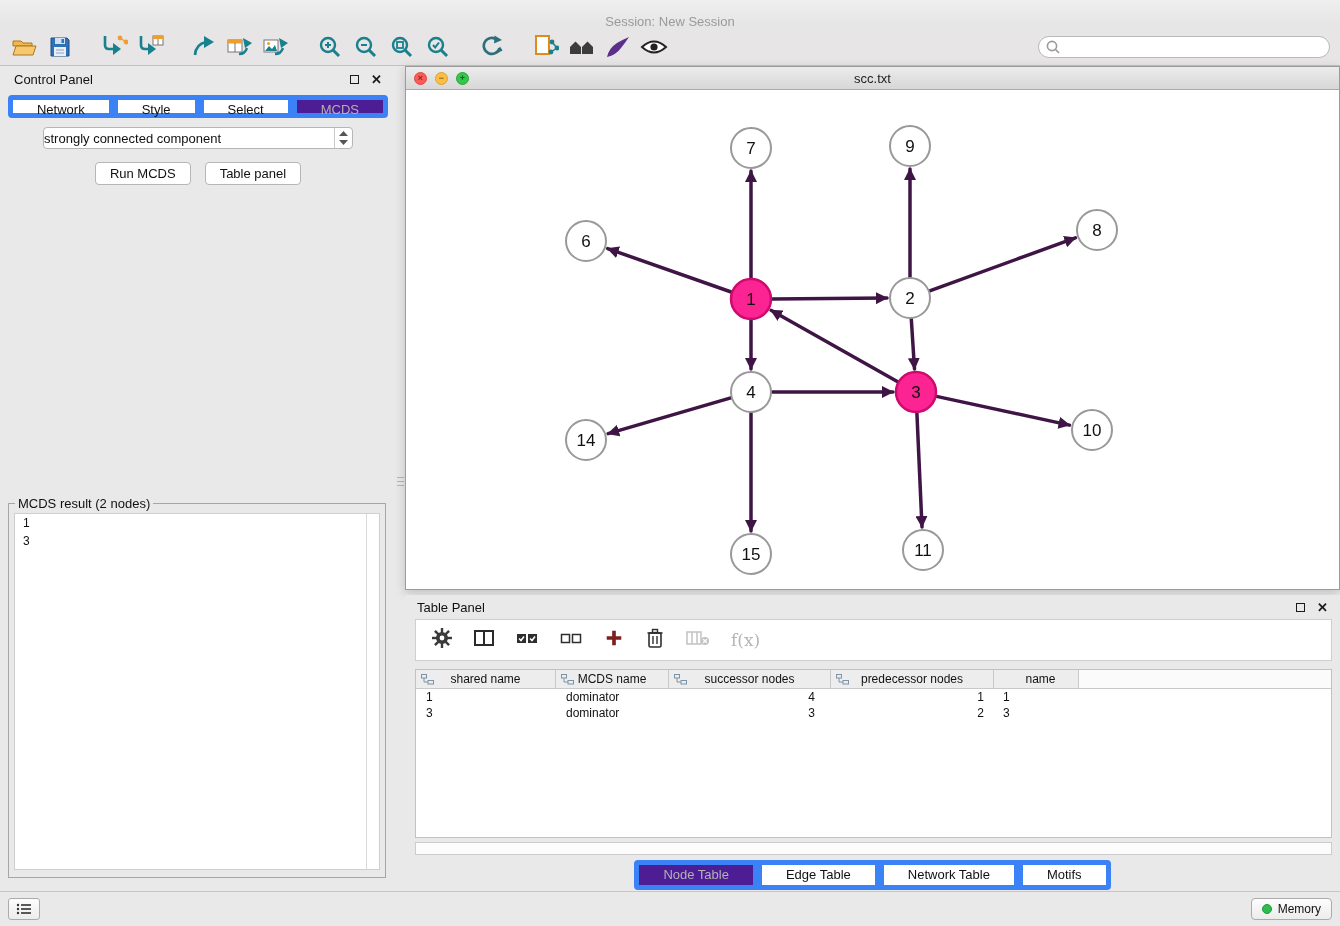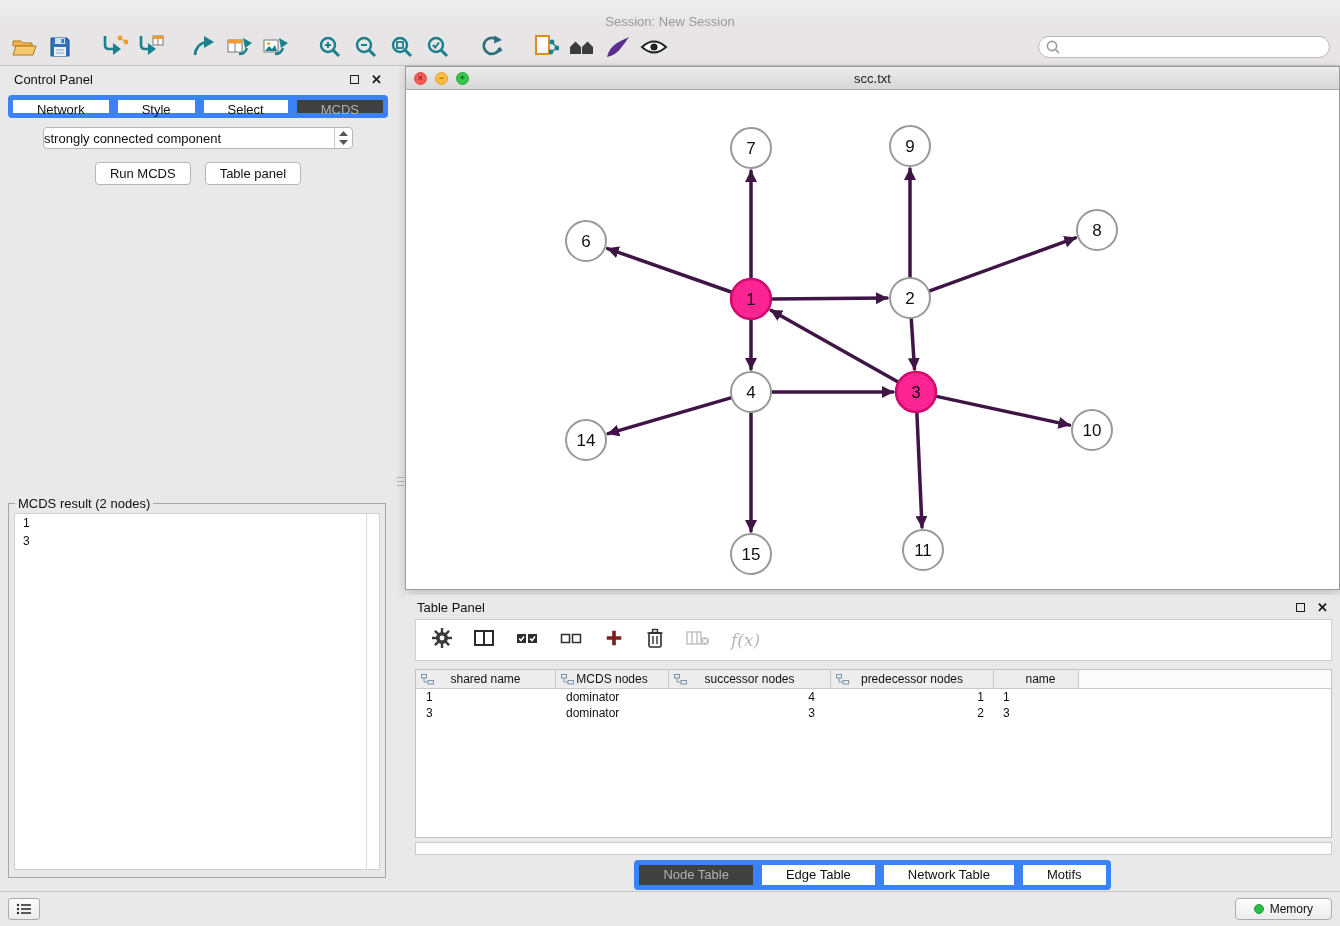--- a/index.html
+++ b/index.html
@@ -27,21 +27,21 @@
   
   .control-panel { position:absolute; left:0; top:66px; width:396px; bottom:35px; background:#e9e9e9; }
   .cp-header { height:26px; display:flex; align-items:center; padding:0 14px; font-size:13px; }
   .hdr-icons { margin-left:auto; display:flex; align-items:center; gap:12px; }
   .float-icon { width:9px; height:9px; border:1.5px solid #1a1a1a; display:inline-block; }
   .close-glyph { font-size:13px; font-weight:bold; color:#1a1a1a; line-height:1; }
   .tabs { display:flex; justify-content:center; padding-top:3px; height:26px; }
   .tab { background:#ffffff; border:5px solid #3b82f6; padding:2px 24px 3px; font-size:13px; margin-left:-1px; color:#111; }
   .tab:first-child { border-radius:4px 0 0 4px; margin-left:0; }
   .tab:last-child { border-radius:0 4px 4px 0; }
-  .tab.active { background:#404040; color:#b2b2b2; }
+  .tab.active { background:#4c1d95; color:#b2b2b2; }
   .cp-body { position:absolute; top:52px; left:0; right:0; bottom:0; }
   .opt-label { text-align:center; margin-top:24px; font-size:13px; }
   .dropdown { width:310px; height:22px; margin:9px auto 0; background:#ffffff;
     border:1px solid #b6b6b6; border-radius:4px; display:flex; align-items:stretch; }
   .dropdown .val { flex:1; font-size:13px; display:flex; align-items:center; }
   .dropdown .stepper { width:18px; border-left:1px solid #c9c9c9; display:flex; align-items:center; justify-content:center; }
   .btn-row { display:flex; justify-content:center; gap:14px; margin-top:13px; }
   .btn { background:#ffffff; border:1px solid #b6b6b6; border-radius:4px; padding:3px 14px; font-size:13px; color:#111; }
   fieldset.result { position:absolute; left:8px; right:10px; bottom:13px; height:382px;
     border:1px solid #a6a6a6; background:#e9e9e9; }
@@ -66,41 +66,41 @@
 
   
   .vgrip { position:absolute; left:397px; top:468px; width:7px; height:26px; display:flex; flex-direction:column; justify-content:center; gap:3px; }
   .vgrip div { height:1px; background:#b5b5b5; }
 
   
   .table-panel { position:absolute; left:405px; top:595px; width:935px; bottom:35px; background:#e9e9e9; }
   .tp-header { height:24px; display:flex; align-items:center; padding:0 12px; font-size:13px;gap:40px; }
   .tp-toolbar { margin:0 8px 0 10px; height:42px; background:#ffffff; border:1px solid #cfcfcf;
     display:flex; align-items:center; gap:21px; padding-left:16px; }
-  .fx { font-family:"DejaVu Serif", serif; font-style:italic; font-size:17px; color:#b5b5b5; }
+  .fx { font-family:"DejaVu Serif", serif; font-size:17px; color:#b5b5b5; }
   .tp-table { margin:8px 8px 0 10px; background:#ffffff; border:1px solid #c2c2c2; height:169px; overflow:hidden; }
   .thead { display:flex; height:19px; font-size:12px; }
   .hcell { position:relative; display:flex; align-items:center; justify-content:center;
     border-right:1px solid #c9c9c9; border-bottom:1px solid #c9c9c9; background:#ededed; }
   .hcell .mini { position:absolute; left:5px; top:4px; }
   .hfill { flex:1; border-bottom:1px solid #c9c9c9; background:#fbfbfb; }
   .trow { display:flex; height:16px; font-size:12px; align-items:center; }
   .tcell { overflow:hidden; white-space:nowrap; padding-left:10px; }
   .c0 { width:140px; } .c1 { width:113px; } .c2 { width:162px; } .c3 { width:163px; } .c4 { width:85px; padding-left:9px; }
   .a-right { text-align:right; padding-left:0; }
   .c2.a-right { padding-right:16px; } .c3.a-right { padding-right:10px; }
   .hscroll { margin:4px 8px 0 10px; height:13px; background:#fcfcfc; border:1px solid #cccccc; }
   .tp-tabs { display:flex; justify-content:center; margin-top:5px; }
 
   
   .statusbar { position:absolute; left:0; right:0; bottom:0; height:35px; background:#e9e9e9; border-top:1px solid #c6c6c6; }
   .sb-left { position:absolute; left:8px; top:6px; width:32px; height:22px; border:1px solid #ababab; border-radius:3px;
     background:linear-gradient(#fdfdfd,#ececec); display:flex; align-items:center; justify-content:center; }
   .sb-mem { position:absolute; right:8px; top:6px; height:22px; border:1px solid #ababab; border-radius:4px;
-    background:linear-gradient(#fdfdfd,#ececec); display:flex; align-items:center; gap:6px; padding:0 18px; font-size:12px; }
+    background:linear-gradient(#fdfdfd,#ececec); display:flex; align-items:center; gap:6px; padding:0 10px; font-size:12px; }
   .dot { width:10px; height:10px; border-radius:50%; background:#2ebd4d; border:1px solid #219a3c; }
 </style>
 </head>
 <body>
 
 <div class="app">
 
   <div class="titlebar">
     <span>Session: New Session</span>
   </div>
@@ -441,21 +441,21 @@
             <path d="M3 4 v4 h4" fill="none" stroke="#7d93a8"></path>
           </svg>
           <span>shared name</span>
         </div>
         <div class="hcell c1">
           <svg class="mini" width="13" height="11" viewBox="0 0 13 11">
             <rect x="0.5" y="0.5" width="5" height="3.5" fill="#e8eef4" stroke="#7d93a8"></rect>
             <rect x="7" y="6.5" width="5.5" height="3.5" fill="#e8eef4" stroke="#7d93a8"></rect>
             <path d="M3 4 v4 h4" fill="none" stroke="#7d93a8"></path>
           </svg>
-          <span>MCDS nodes</span>
+          <span>MCDS name</span>
         </div>
         <div class="hcell c2">
           <svg class="mini" width="13" height="11" viewBox="0 0 13 11">
             <rect x="0.5" y="0.5" width="5" height="3.5" fill="#e8eef4" stroke="#7d93a8"></rect>
             <rect x="7" y="6.5" width="5.5" height="3.5" fill="#e8eef4" stroke="#7d93a8"></rect>
             <path d="M3 4 v4 h4" fill="none" stroke="#7d93a8"></path>
           </svg>
           <span>successor nodes</span>
         </div>
         <div class="hcell c3">

